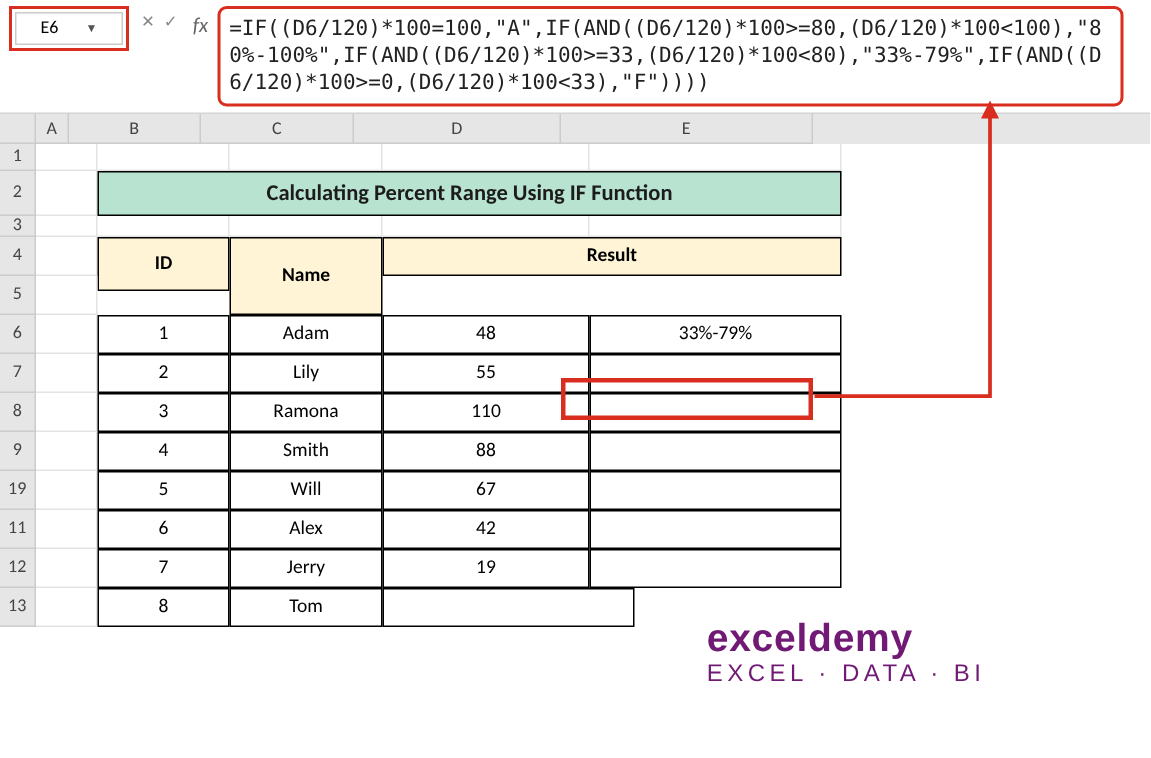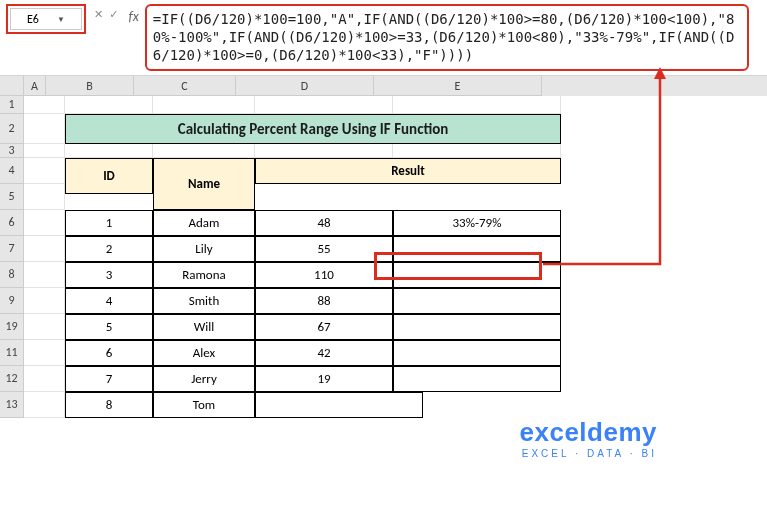--- a/index.html
+++ b/index.html
@@ -182,31 +182,31 @@
     .arrow {
       position: absolute;
       pointer-events: none;
     }
     
     
     .watermark {
       position: absolute;
       right: 110px;
       bottom: 46px;
-      text-align: right;
-      color: #3b82f6;
+      text-align: left;
+      color: #701a75;
       font-family: Arial, sans-serif;
     }
     .watermark .big {
       font-size: 26px;
       font-weight: bold;
       letter-spacing: 0.5px;
     }
     .watermark .small {
-      font-size: 10px;
+      font-size: 16px;
       letter-spacing: 3px;
     }
   </style>
 </head>
 <body>
 
 <div class="formula-area">
   <div class="name-box-wrap">
     <div class="name-box">
       <span>E6</span>

